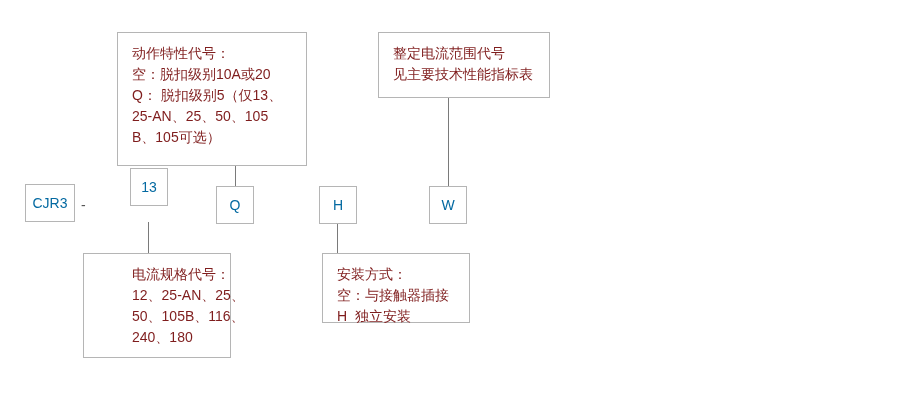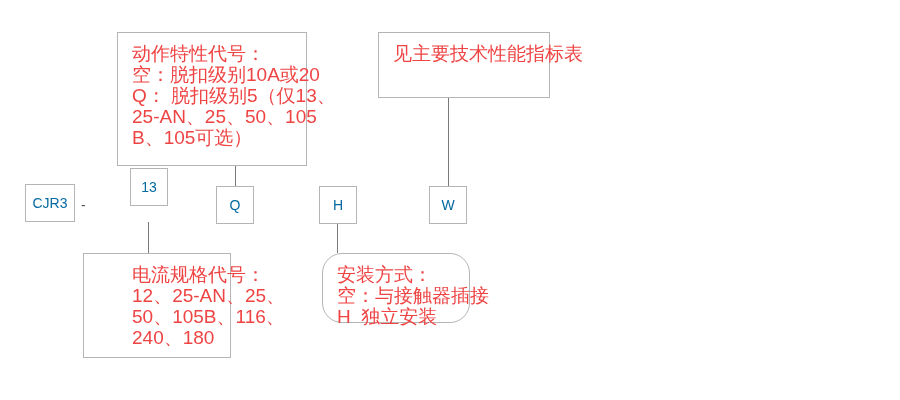--- a/index.html
+++ b/index.html
@@ -22,24 +22,24 @@
   .box {
     position: absolute;
     border: 1px solid #b5b5b5;
     background: #ffffff;
     box-sizing: border-box;
   }
   .note-box {
     padding: 10px 12px 8px 14px;
   }
   .note-line {
-    font-size: 19px;
+    font-size: 14px;
     line-height: 21px;
     white-space: pre;
-    color: #ef4444;
+    color: #7f1d1d;
   }
   .code-box {
     display: flex;
     align-items: center;
     justify-content: center;
     font-size: 14px;
     color: #0369a1;
   }
   .connector {
     position: absolute;
@@ -60,20 +60,21 @@
 
   <div class="box note-box" style="left:117px; top:32px; width:190px; height:134px;">
     <div class="note-line">动作特性代号：</div>
     <div class="note-line">空：脱扣级别10A或20</div>
     <div class="note-line">Q： 脱扣级别5（仅13、</div>
     <div class="note-line">25-AN、25、50、105</div>
     <div class="note-line">B、105可选）</div>
   </div>
 
   <div class="box note-box" style="left:378px; top:32px; width:172px; height:66px;">
+    <div class="note-line">整定电流范围代号</div>
     <div class="note-line">见主要技术性能指标表</div>
   </div>
 
   <div class="connector" style="left:235px; top:166px; height:20px;"></div>
 
   <div class="connector" style="left:448px; top:98px; height:88px;"></div>
 
   <div class="box code-box" style="left:25px; top:184px; width:50px; height:38px;">
     <span>CJR3</span>
   </div>
@@ -100,19 +101,19 @@
 
   <div class="connector" style="left:337px; top:224px; height:29px;"></div>
 
   <div class="box note-box" style="left:83px; top:253px; width:148px; height:105px;padding-left:48px;">
     <div class="note-line">电流规格代号：</div>
     <div class="note-line">12、25-AN、25、</div>
     <div class="note-line">50、105B、116、</div>
     <div class="note-line">240、180</div>
   </div>
 
-  <div class="box note-box" style="left:322px; top:253px; width:148px; height:70px;border-radius:20px;">
+  <div class="box note-box" style="left:322px; top:253px; width:148px; height:70px;">
     <div class="note-line">安装方式：</div>
     <div class="note-line">空：与接触器插接</div>
     <div class="note-line">H  独立安装</div>
   </div>
 
 </div>
 
 </body></html>

